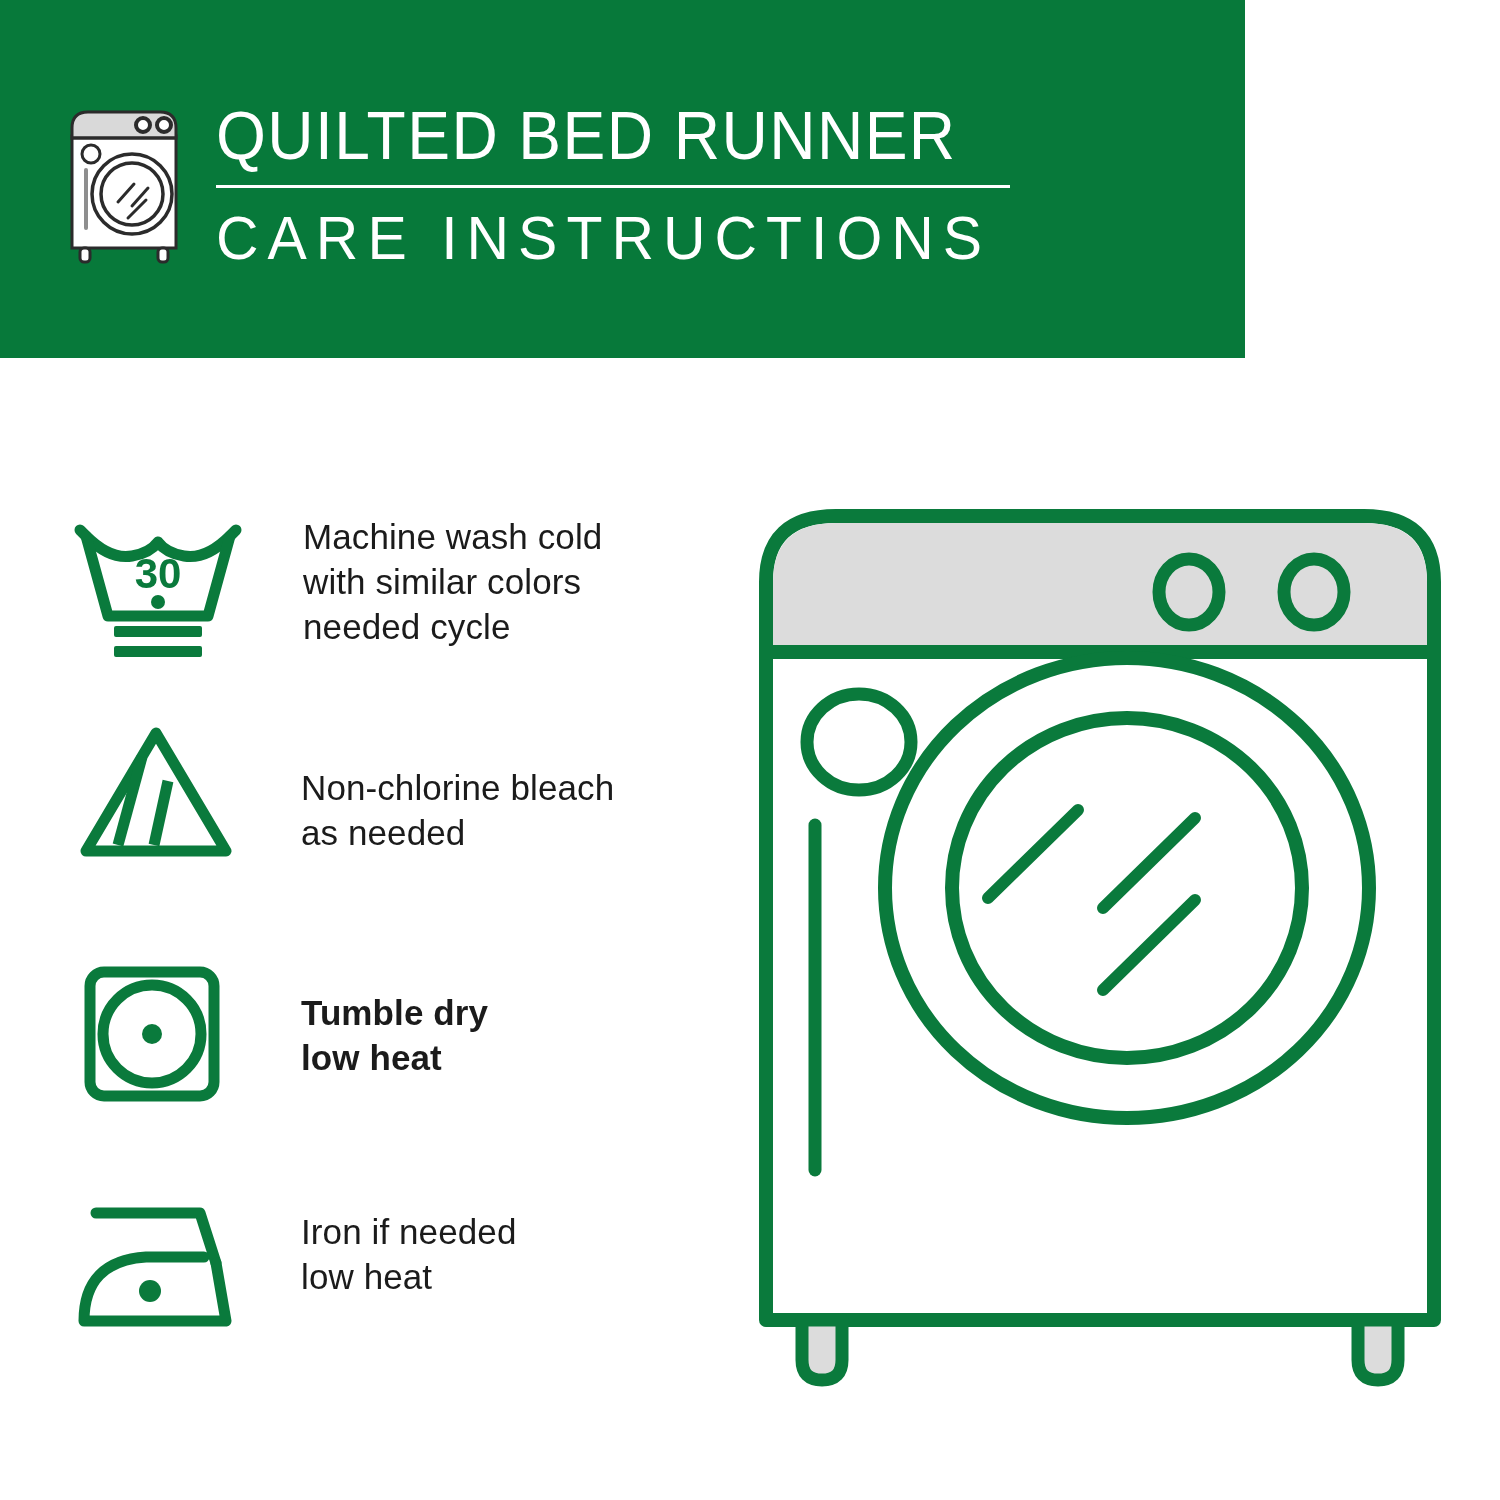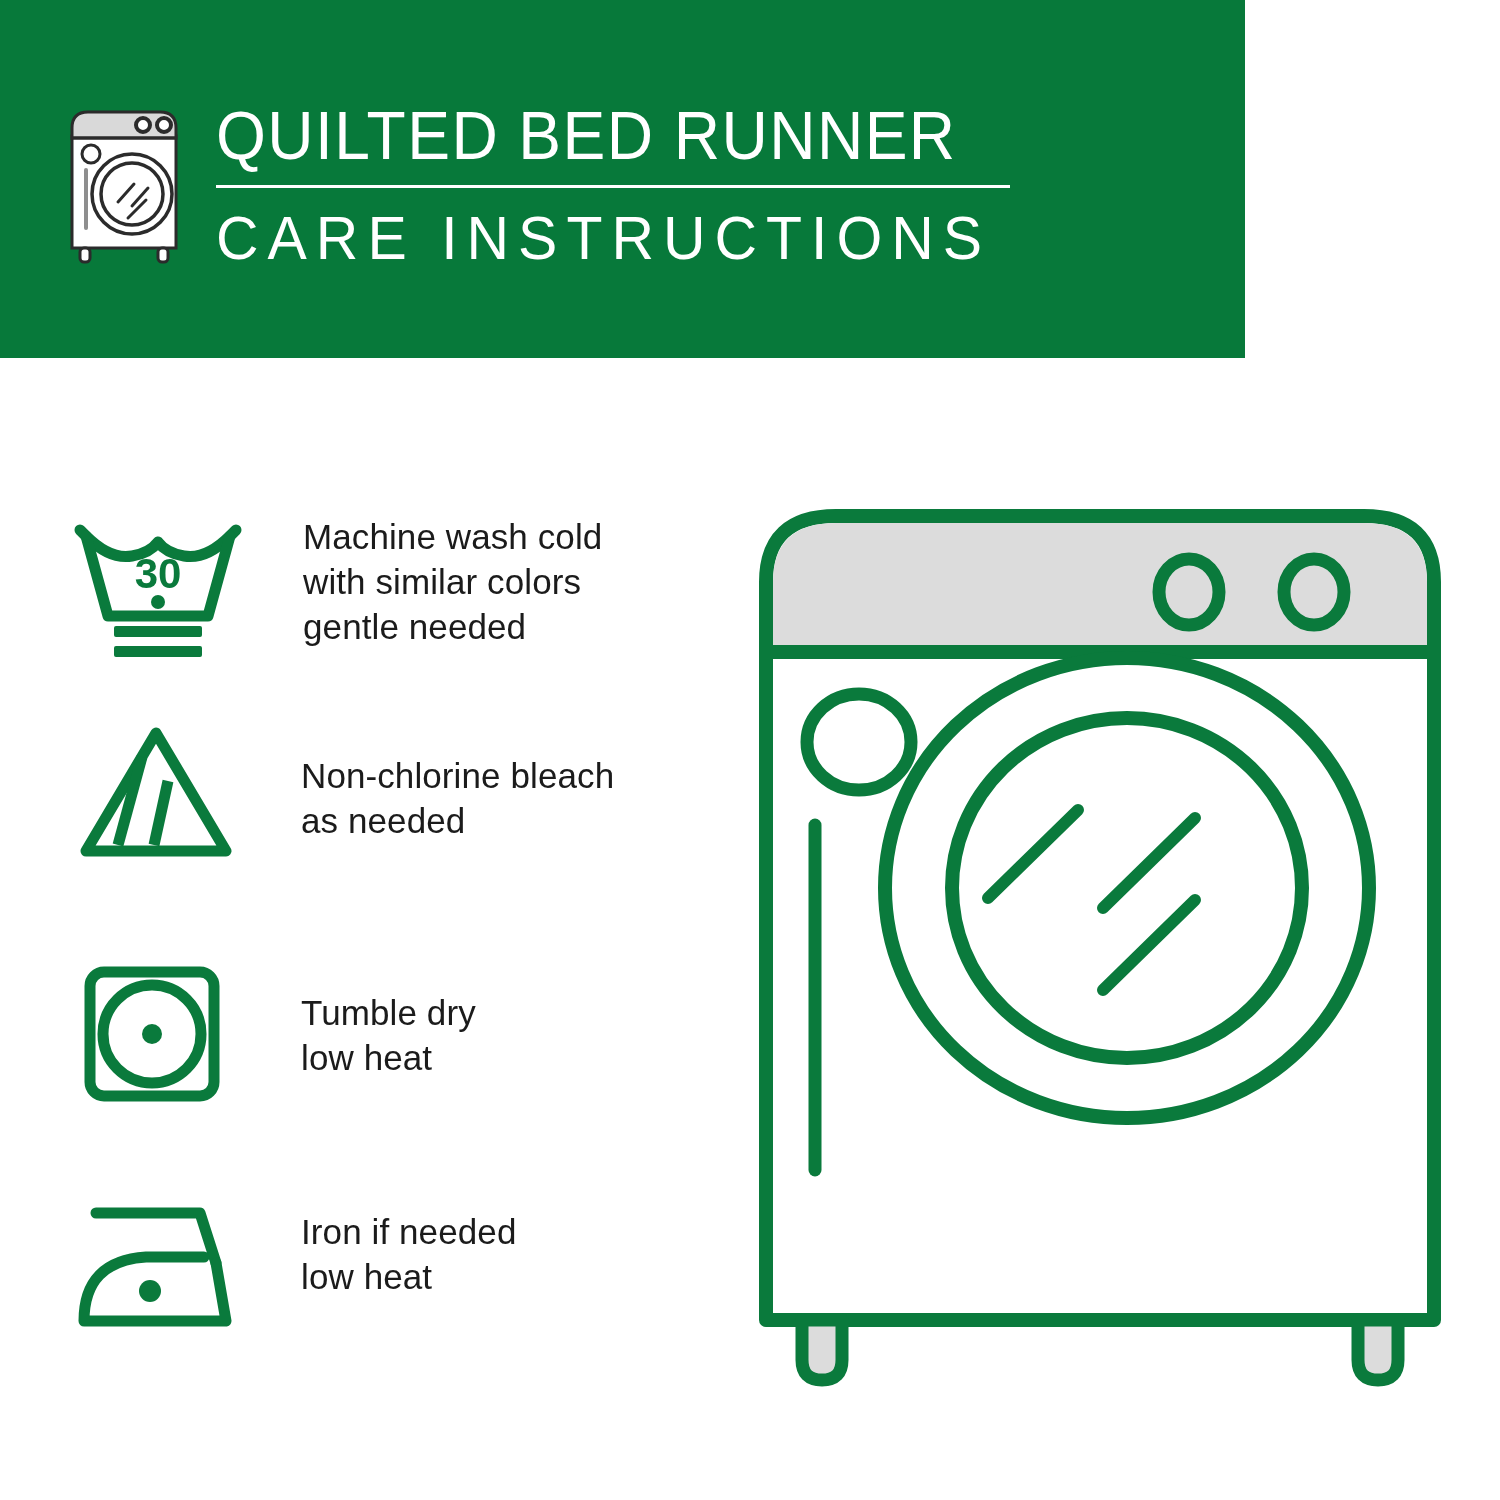--- a/index.html
+++ b/index.html
@@ -104,22 +104,22 @@
   #row-bleach  { top: 355px; height: 180px; }
   #row-dry     { top: 590px; height: 180px; }
   #row-iron    { top: 815px; height: 180px; }
 
   #symbol-wash   { left: 72px;  top: 18px; }
   #symbol-bleach { left: 76px;  top: 10px; }
   #symbol-dry    { left: 82px;  top: 16px; }
   #symbol-iron   { left: 74px;  top: 30px; }
 
   #text-wash   { left: 303px; top: 12px; }
-  #text-bleach { left: 301px; top: 40px; }
-  #text-dry    { left: 301px; top: 42px; }
+  #text-bleach { left: 301px; top: 52px; }
+  #text-dry    { left: 301px; top: 42px; font-weight: bold; }
   #text-iron   { left: 301px; top: 36px; }
 
   
   #machine-illustration {
     position: absolute;
     left: 740px;
     top: 480px;
     width: 720px;
     height: 930px;
   }
@@ -173,21 +173,21 @@
 
         <text x="86" y="68" font-family="Liberation Sans, sans-serif" font-size="42" font-weight="bold" fill="#0A7A3C" text-anchor="middle">30</text>
 
         <circle cx="86" cy="82" r="7" fill="#0A7A3C"></circle>
 
         <rect x="42" y="106" width="88" height="11" rx="2" fill="#0A7A3C"></rect>
         <rect x="42" y="126" width="88" height="11" rx="2" fill="#0A7A3C"></rect>
       </svg>
       <div class="care-text" id="text-wash">Machine wash cold
 with similar colors
-gentle needed</div>
+needed cycle</div>
     </div>
 
     <div class="care-row" id="row-bleach">
       <svg class="care-symbol" id="symbol-bleach" width="160" height="140" viewBox="0 0 160 140">
 
         <path d="M80 10 L150 128 L10 128 Z" fill="none" stroke="#0A7A3C" stroke-width="11" stroke-linejoin="round"></path>
 
         <line x1="66" y1="34" x2="42" y2="122" stroke="#0A7A3C" stroke-width="11" stroke-linecap="butt"></line>
 
         <line x1="92" y1="58" x2="78" y2="122" stroke="#0A7A3C" stroke-width="11" stroke-linecap="butt"></line>

